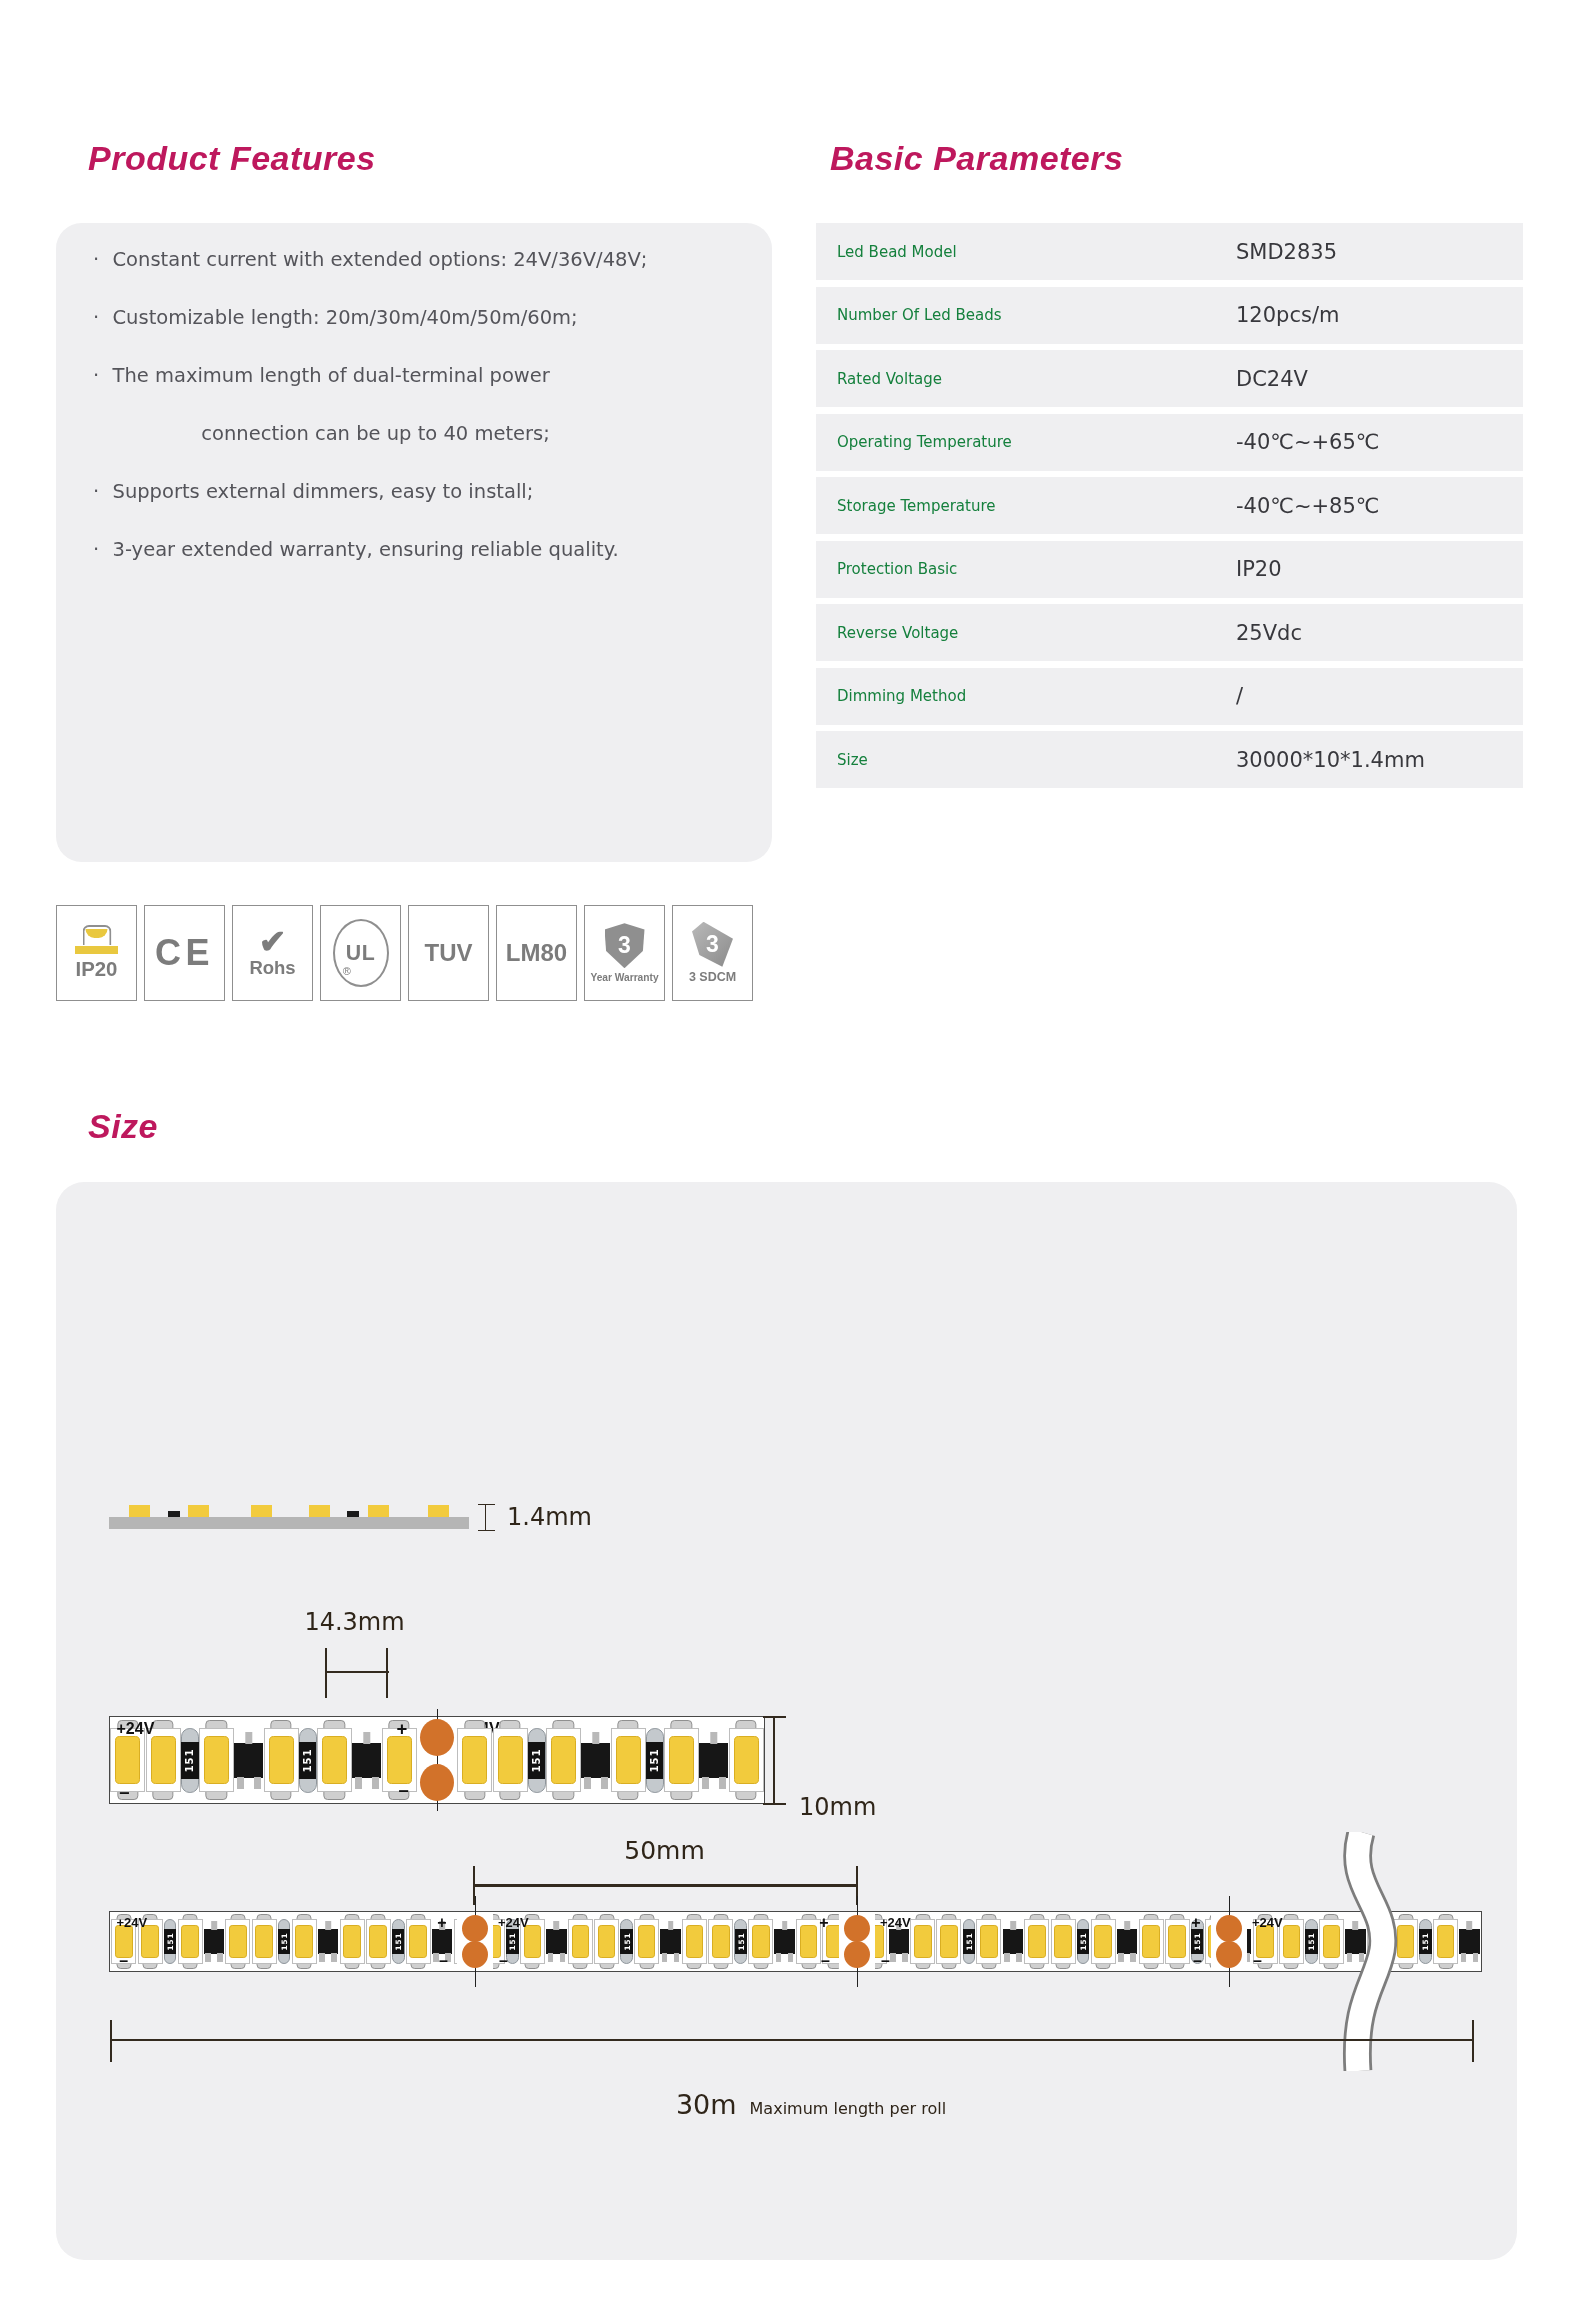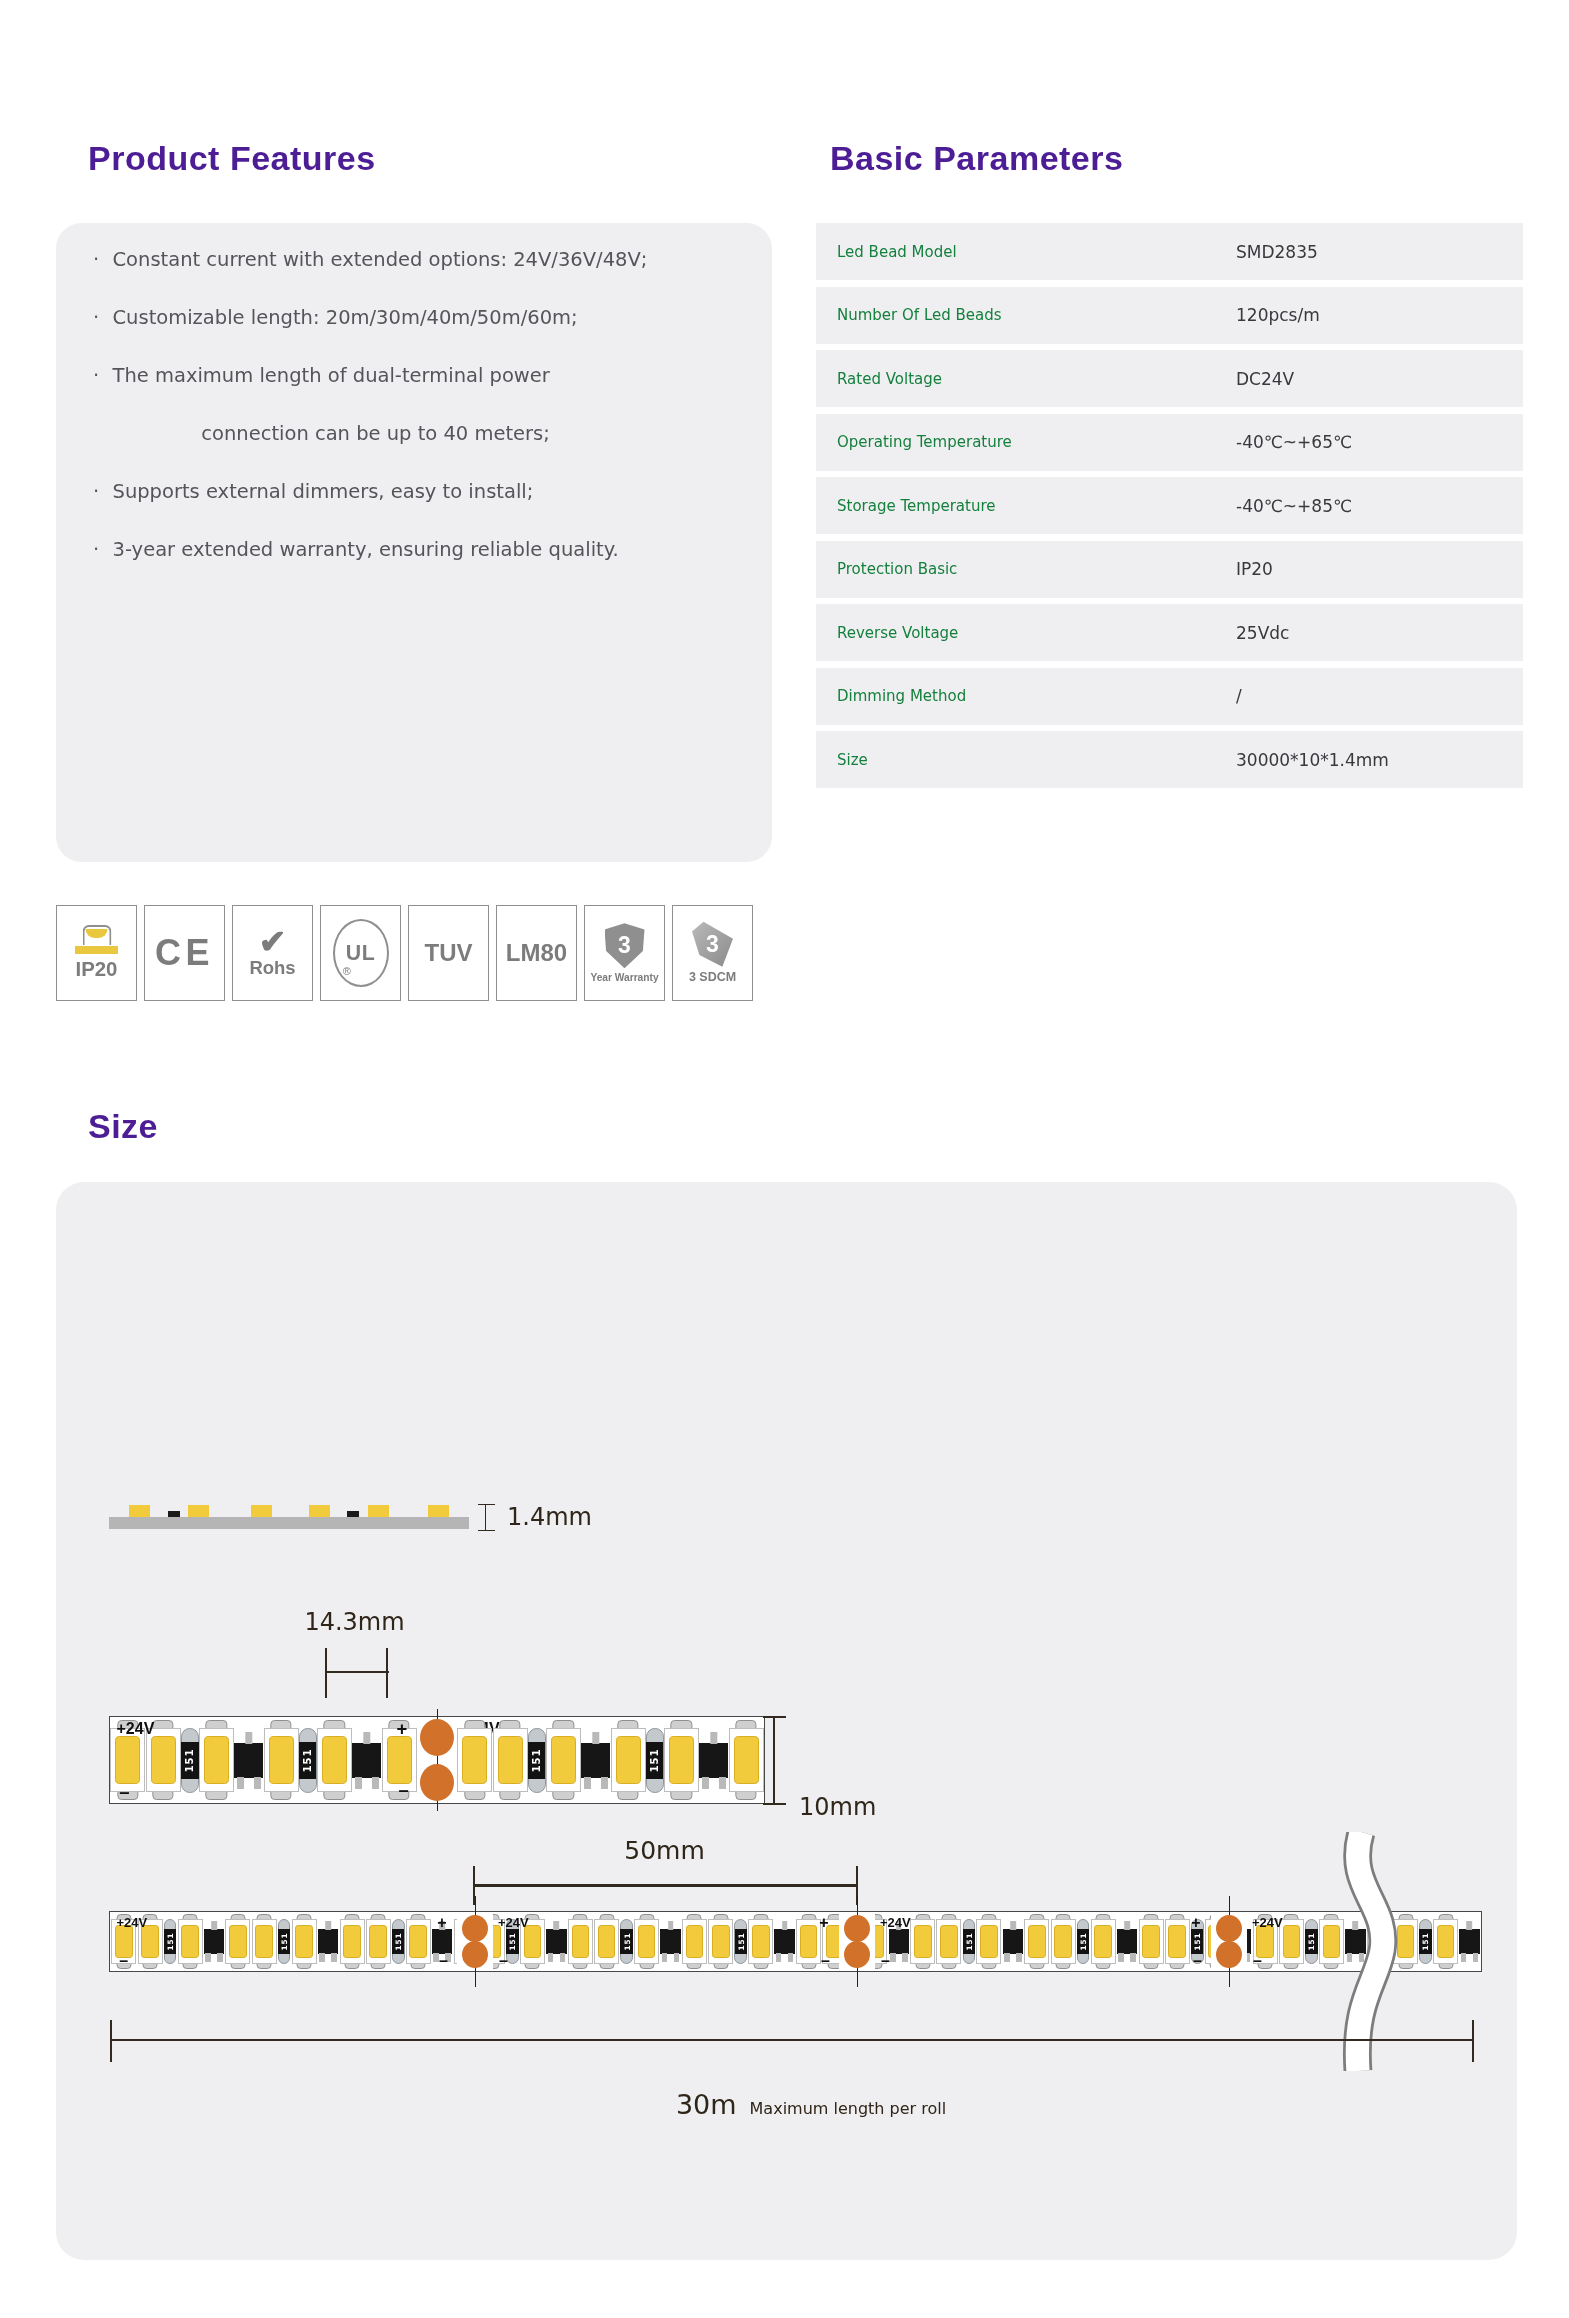--- a/index.html
+++ b/index.html
@@ -1,35 +1,35 @@
 <!DOCTYPE html>
 <html style="font-size:7.4px"><head>
 <meta charset="utf-8">
 <style>
   html,body{margin:0;padding:0;}
   body{width:1569px;height:3606px;position:relative;background:#ffffff;
        font-family:"DejaVu Sans",sans-serif;overflow:hidden;}
   .abs{position:absolute;}
   .sec-title{position:absolute;margin:0;font-family:"Liberation Sans",sans-serif;
-             font-weight:800;font-size:34px;color:#4c1d95;letter-spacing:0.5px;white-space:nowrap;}
+             font-weight:800;font-size:34px;color:#be185d;letter-spacing:0.5px;white-space:nowrap;font-style:italic;}
   .card{position:absolute;background:#EFEFF1;border-radius:25.5px;}
 
   
   .feat-list{position:absolute;left:93px;top:231px;width:658px;}
   .feat-item{display:flex;font-size:19.5px;color:#54545A;line-height:58px;}
   .feat-bullet{width:19.5px;flex:0 0 19.5px;}
   .feat-text{white-space:pre-line;text-align:right;}
 
   
   .param-table{position:absolute;left:816px;top:223px;width:707px;}
   .prow{position:relative;height:57px;margin-bottom:6.5px;background:#EFEFF1;}
   .plabel{position:absolute;left:21px;top:50%;transform:translateY(-50%);
           font-size:15px;color:#15803d;white-space:nowrap;}
   .pvalue{position:absolute;left:420px;top:50%;transform:translateY(-50%);
-          font-size:17px;color:#38383D;white-space:nowrap;}
+          font-size:21px;color:#38383D;white-space:nowrap;}
 
   
   .badge-row{position:absolute;left:56px;top:905px;display:flex;gap:7px;}
   .badge{width:79px;height:94px;border:1.4px solid #8F8F8F;background:#fff;color:#7C7C7C;
          display:flex;flex-direction:column;align-items:center;justify-content:center;
          font-family:"Liberation Sans",sans-serif;font-weight:700;position:relative;}
   .led-ico{position:relative;width:43px;height:29px;margin-bottom:4.6px;}
   .led-ico .dome{position:absolute;left:50%;transform:translateX(-50%);top:0;width:25px;height:18.5px;
                  border:2.3px solid #8F8F8F;border-bottom:none;border-radius:6.5px 6.5px 0 0;background:#fff;overflow:hidden;}
   .led-ico .dome i{position:absolute;left:1.9px;right:1.9px;top:1.9px;height:9.3px;background:#E9C83F;border-radius:0 0 9.3px 9.3px;}

